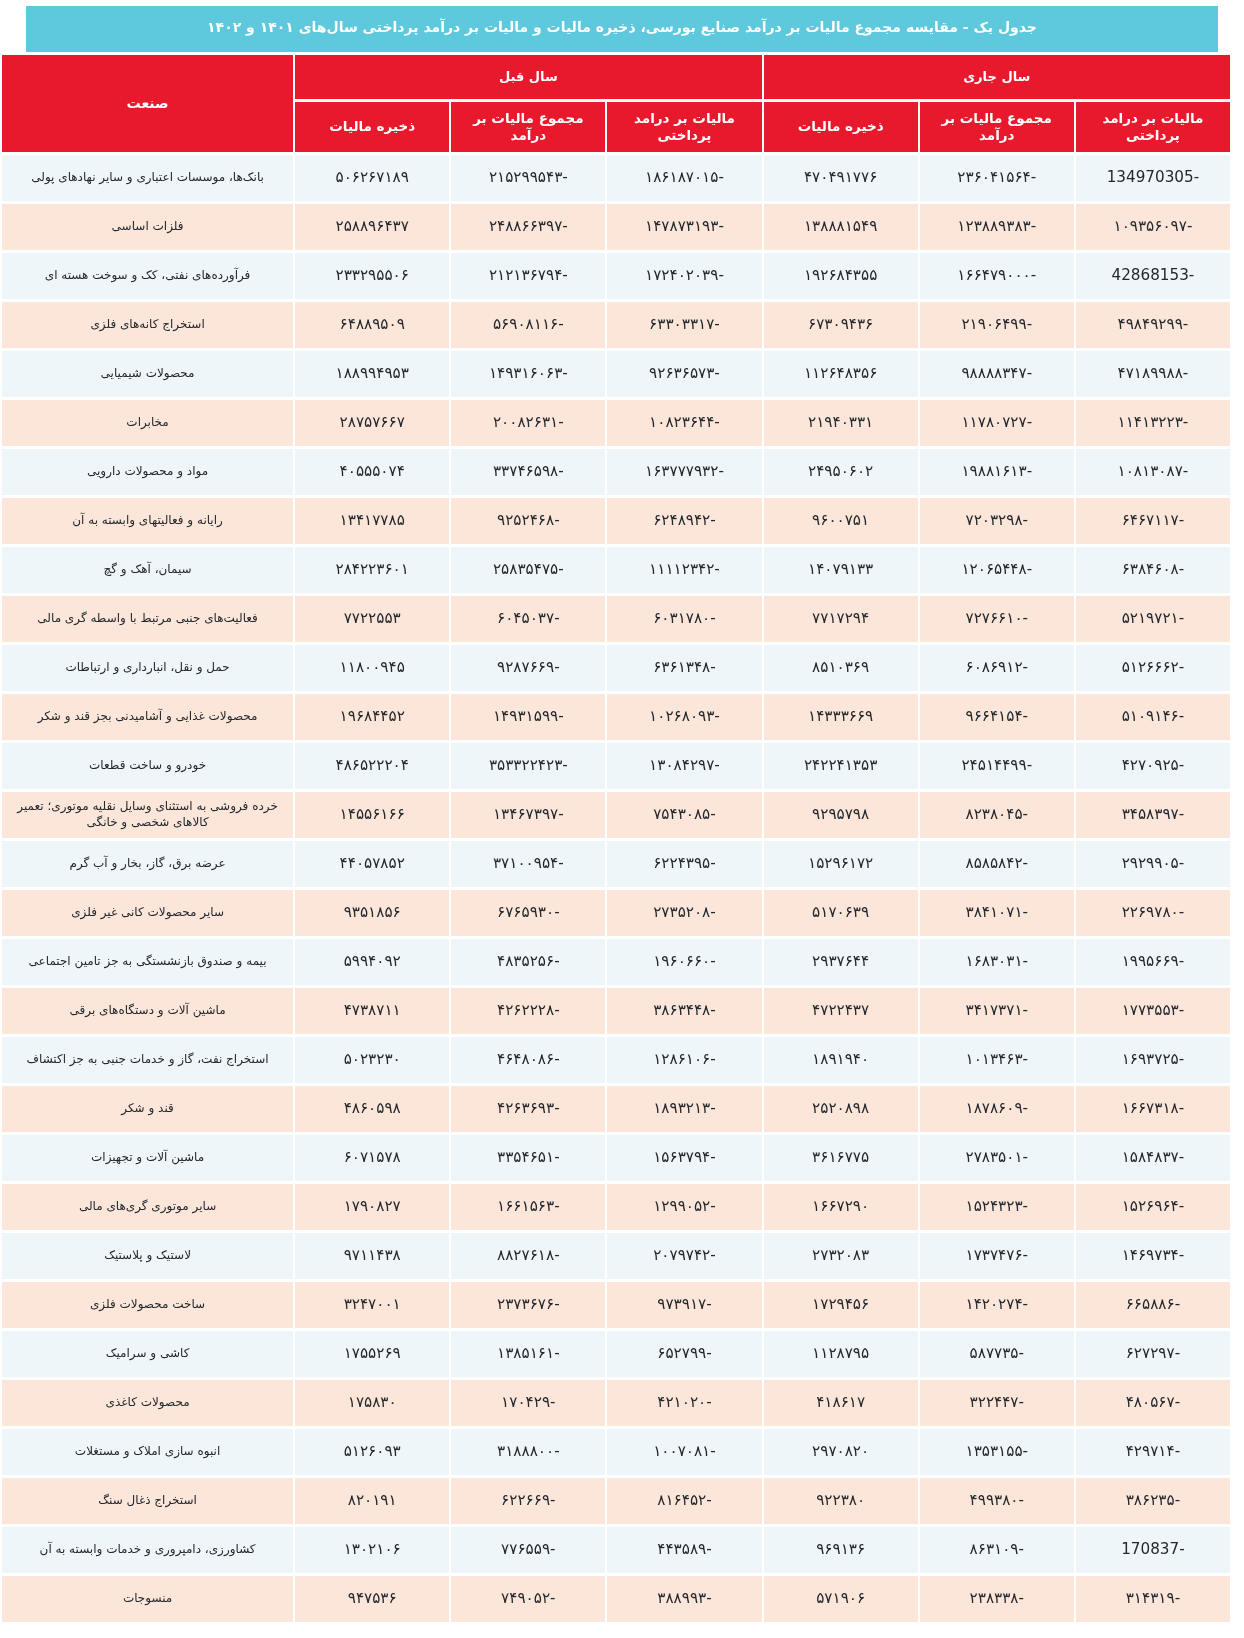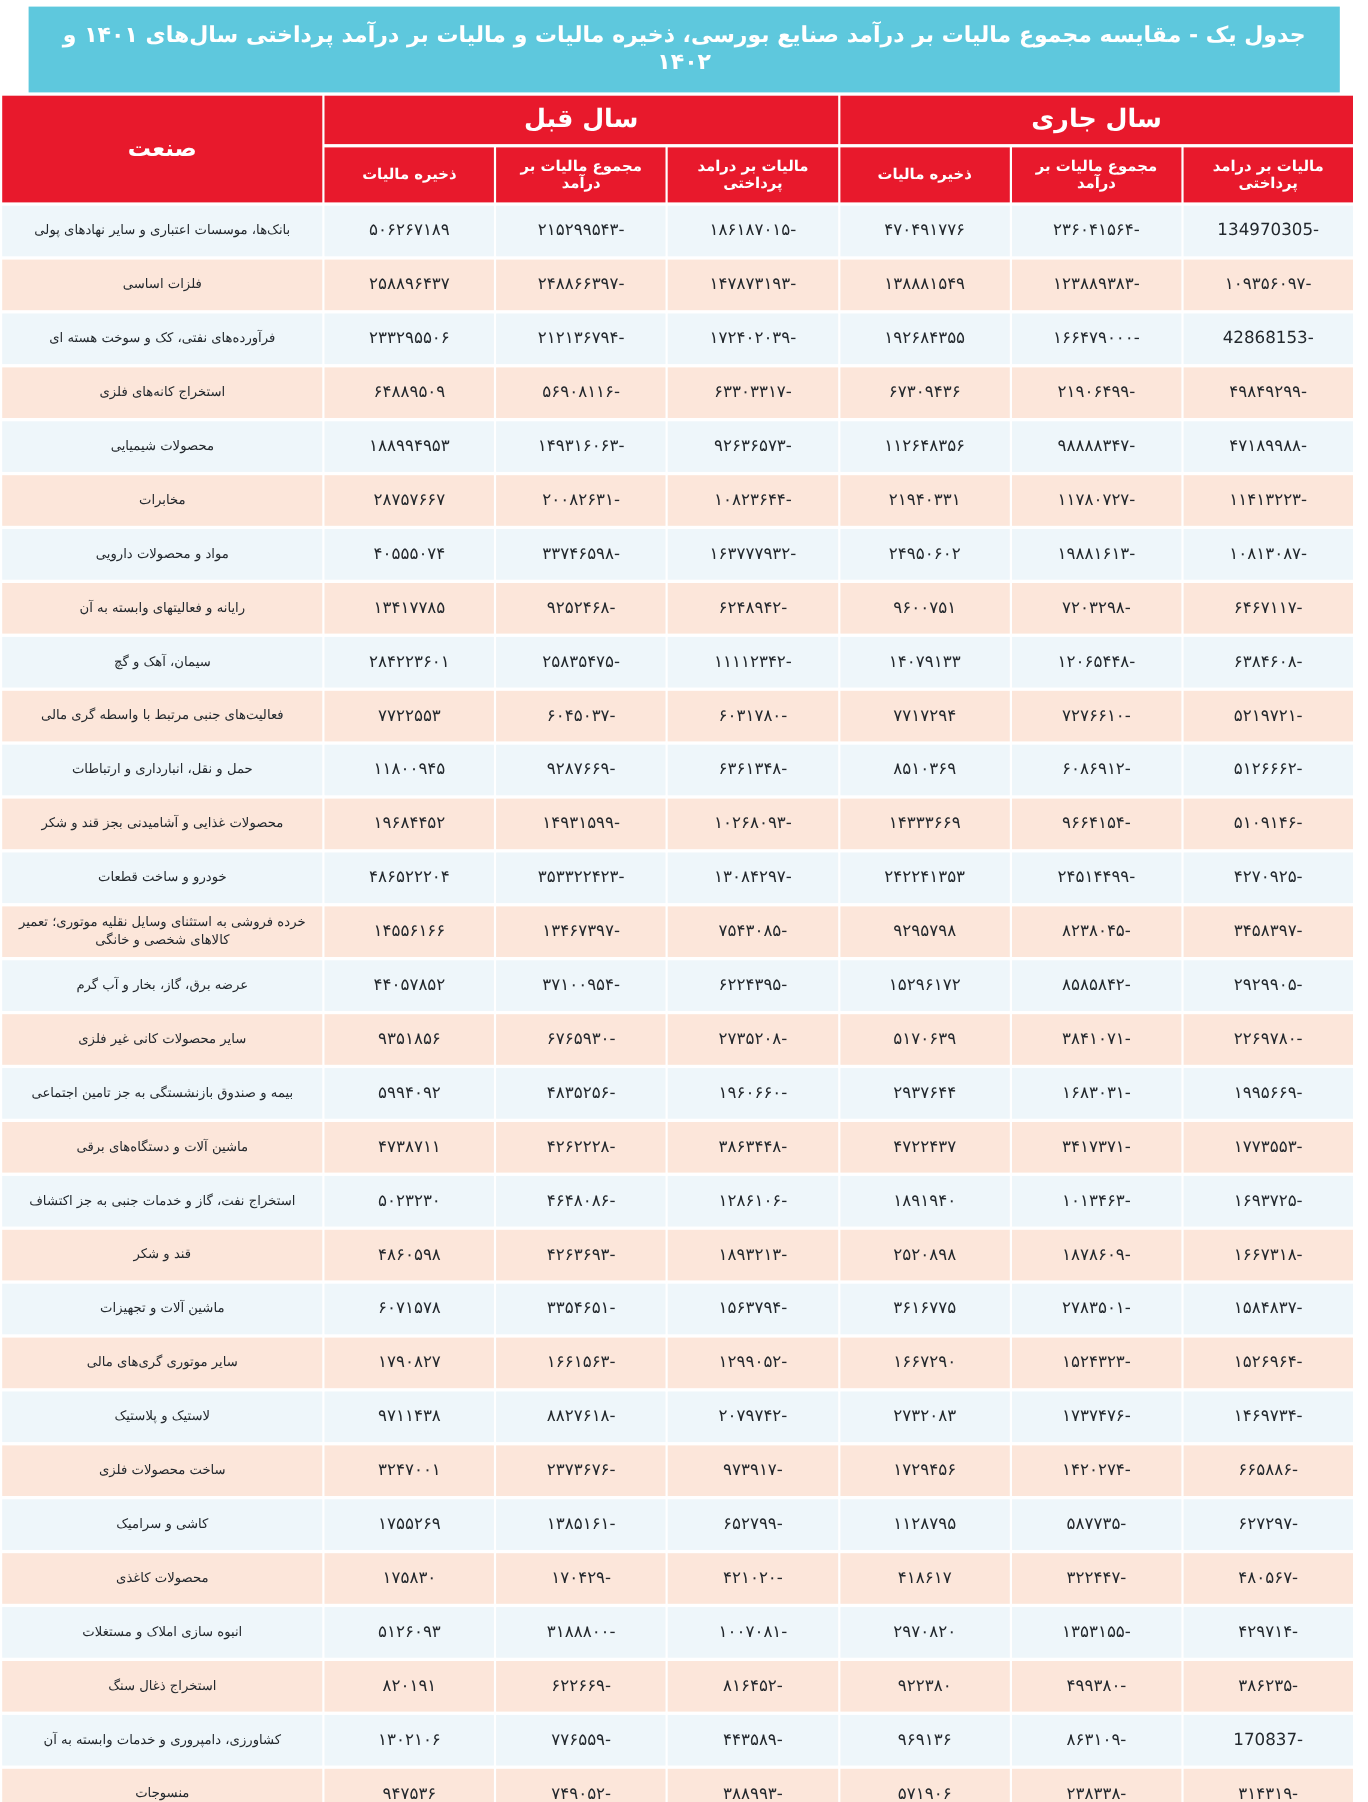--- a/index.html
+++ b/index.html
@@ -12,21 +12,21 @@
   #table-wrap{
     width:1244px;
     box-sizing:border-box;
     padding:0 6px 8px 6px;
   }
   .title-bar{
     margin:6px 20px 0 20px;
     background:#5ec8dd;
     color:#ffffff;
     text-align:center;
-    font-size:20px;
+    font-size:14px;
     font-weight:bold;
     letter-spacing:-0.2px;
     padding:13px 10px 15px 10px;
     line-height:1.25;
   }
   table{
     width:1232px;
     margin:0 6px;
     border-collapse:separate;
     border-spacing:2px 3px;
@@ -38,31 +38,31 @@
     vertical-align:middle;
   }
   thead th{
     background:#e8192c;
     color:#ffffff;
     font-weight:bold;
     text-align:center;
     line-height:1.2;
   }
   .hdr-group{
-    font-size:23px;
+    font-size:13px;
     height:40px;
     padding:2px 4px;
   }
   .hdr-sub{
     font-size:13.5px;
     height:44px;
     padding:3px 2px;
   }
   .hdr-industry{
-    font-size:21px;
+    font-size:14px;
     padding:4px;
   }
   tbody td{
     text-align:center;
     font-size:15.2px;
     color:#23282d;
     height:36px;
     padding:4px 3px;
     line-height:1.3;
   }

